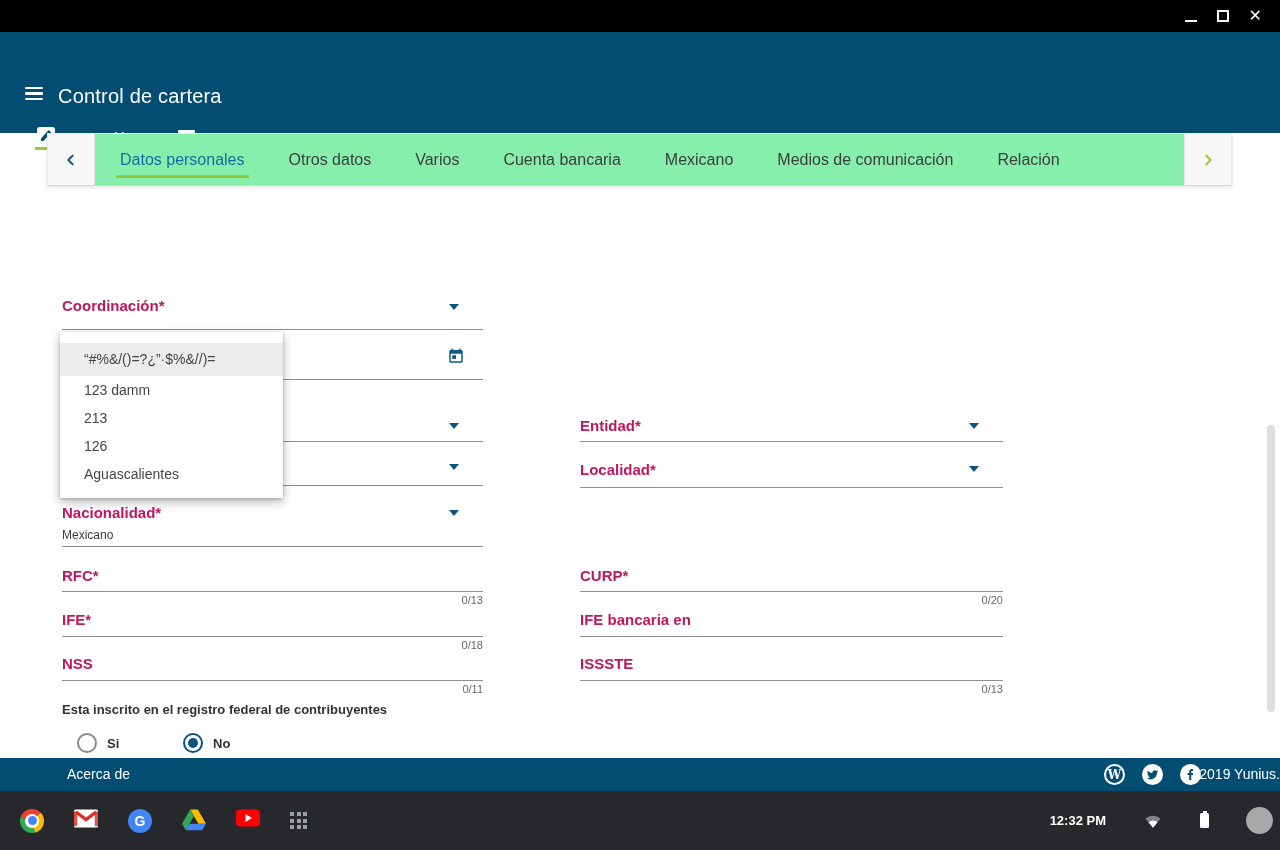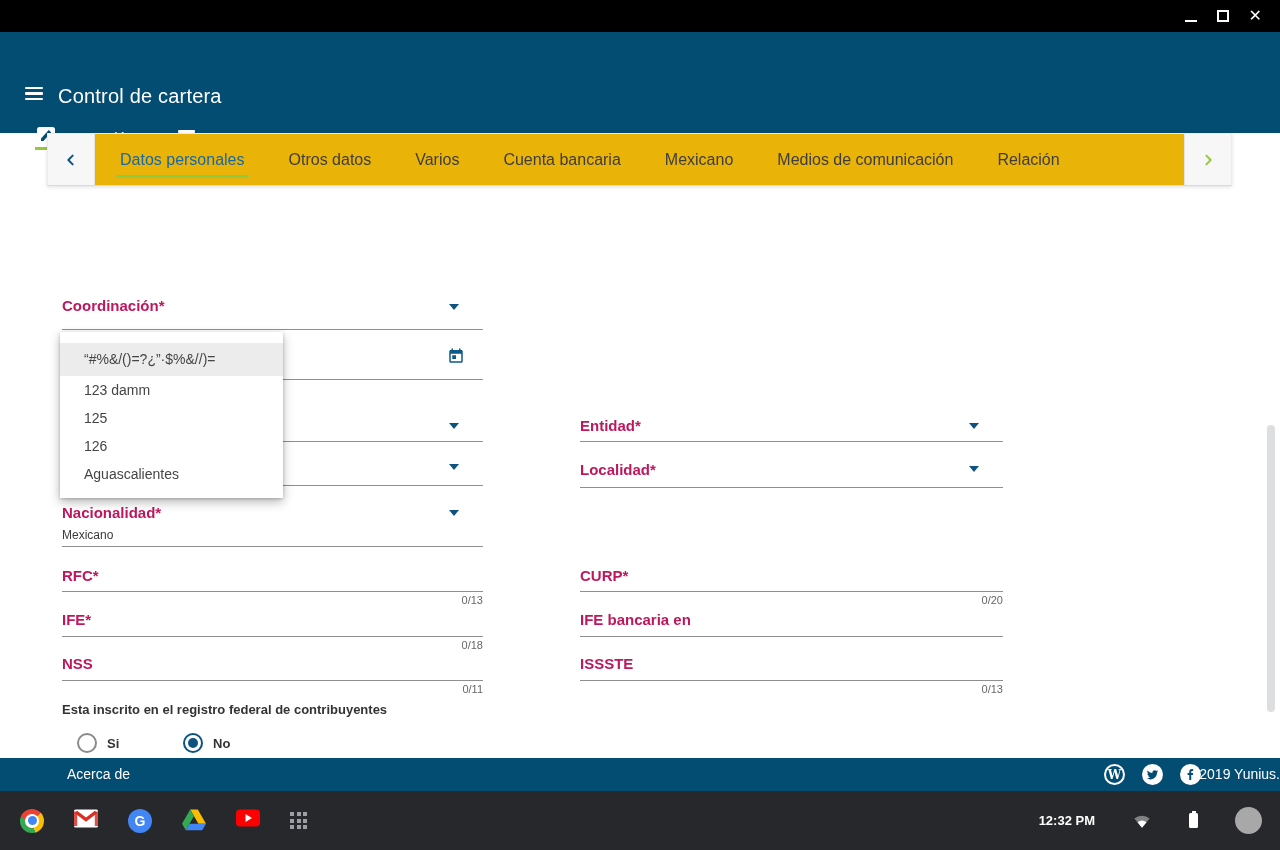--- a/index.html
+++ b/index.html
@@ -21,21 +21,21 @@
   .hamburger i{display:block;height:2.4px;background:#fff;border-radius:1px}
   .app-title{position:absolute;left:58px;top:51px;font-size:20px;line-height:26px;font-weight:normal;color:#fff;letter-spacing:.2px}
   .header-nav{position:absolute;left:35px;top:92px;display:flex;gap:40px}
   .nav-item{position:relative;display:flex;align-items:center;gap:10px;color:#fff;font-size:15px;height:26px;padding:0 2px;cursor:pointer}
   .nav-item.active::after{content:"";position:absolute;left:0;right:0;bottom:0;height:3px;background:#96c83c}
   .rep-icon{display:flex;flex-direction:column;gap:3px;width:17px}
   .rep-icon i{height:2.4px;background:#fff;border-radius:1px}
   .rep-icon i:nth-child(3){width:11px}
 
   
-  .tabstrip{position:absolute;left:47px;top:133px;width:1185px;height:53px;background:#eab308;border:1px solid #ececec;border-bottom-color:#d9d9d9;box-shadow:0 1px 4px rgba(0,0,0,.13);display:flex;z-index:3}
+  .tabstrip{position:absolute;left:47px;top:133px;width:1185px;height:53px;background:#86efac;border:1px solid #ececec;border-bottom-color:#d9d9d9;box-shadow:0 1px 4px rgba(0,0,0,.13);display:flex;z-index:3}
   .tab-scroll{width:47px;background:#f7f7f7;border:none;display:flex;align-items:center;justify-content:center;cursor:pointer}
   .tab-scroll.left{border-right:1px solid #e3e3e3}
   .tab-scroll.right{border-left:1px solid #e3e3e3}
   .tabs{flex:1;display:flex;align-items:center;padding-left:25px;gap:44px;font-size:16px;color:#3d3d3d;overflow:hidden}
   .tab{position:relative;white-space:nowrap;cursor:pointer}
   .tab.active{color:#1668a5}
   .tab.active::after{content:"";position:absolute;left:-4px;right:-4px;bottom:-9px;height:3px;background:#96c83c}
 
   
   .page-heading{position:absolute;left:60px;top:230px;font-size:29px;font-weight:bold;color:#2f2f2f}
@@ -75,21 +75,21 @@
   .taskbar{position:absolute;top:791px;left:0;width:100%;height:59px;background:#26282b;display:flex;align-items:center;z-index:4}
   .task-apps{display:flex;align-items:center;gap:30px;padding-left:20px}
   .task-icon{width:24px;height:24px;cursor:pointer;position:relative}
   .chrome{border-radius:50%;background:conic-gradient(from 45deg,#fbbc05 0 120deg,#34a853 120deg 240deg,#ea4335 240deg 360deg)}
   .chrome::before{content:"";position:absolute;inset:5px;background:#fff;border-radius:50%}
   .chrome::after{content:"";position:absolute;inset:7.5px;background:#4285f4;border-radius:50%}
   .gicon{border-radius:50%;background:#4285f4;color:#fff;font-weight:bold;font-size:14px;display:flex;align-items:center;justify-content:center}
   .gicon::before{content:"G"}
   .appsgrid{width:17px;height:17px;display:grid;grid-template-columns:repeat(3,4px);grid-template-rows:repeat(3,4px);gap:2.5px;align-self:center}
   .appsgrid i{background:#9aa0a6}
-  .task-status{margin-left:auto;display:flex;align-items:center;gap:37px;padding-right:18px}
+  .task-status{margin-left:auto;display:flex;align-items:center;gap:37px;padding-right:7px}
   .time{font-size:13px;font-weight:bold;color:#fff}
   .wifi{width:20px;height:18px;cursor:pointer}
   .battery{width:9px;height:15px;background:#fff;border-radius:1.5px;position:relative;cursor:pointer}
   .battery::before{content:"";position:absolute;top:-2.5px;left:2.5px;width:4px;height:2.5px;background:#fff}
   .avatar{width:27px;height:27px;border-radius:50%;background:#a8a8a8;cursor:pointer}
 </style>
 </head>
 <body>
 
 <div class="stage">
@@ -228,21 +228,21 @@
     <span class="radio-label">Si</span>
   </div>
   <div class="radio-group selected" style="left:183px">
     <span class="radio-circle"></span>
     <span class="radio-label">No</span>
   </div>
 
   <div class="dropdown">
     <div class="dd-option highlighted">“#%&amp;/()=?¿”·$%&amp;//)=</div>
     <div class="dd-option">123 damm</div>
-    <div class="dd-option">125</div>
+    <div class="dd-option">213</div>
     <div class="dd-option">126</div>
     <div class="dd-option">Aguascalientes</div>
   </div>
 
   <div class="scroll-thumb"></div>
 
   <footer class="footer">
     <span class="about">Acerca de</span>
     <span class="copyright">© 2019 Yunius.</span>
     <div class="social">

